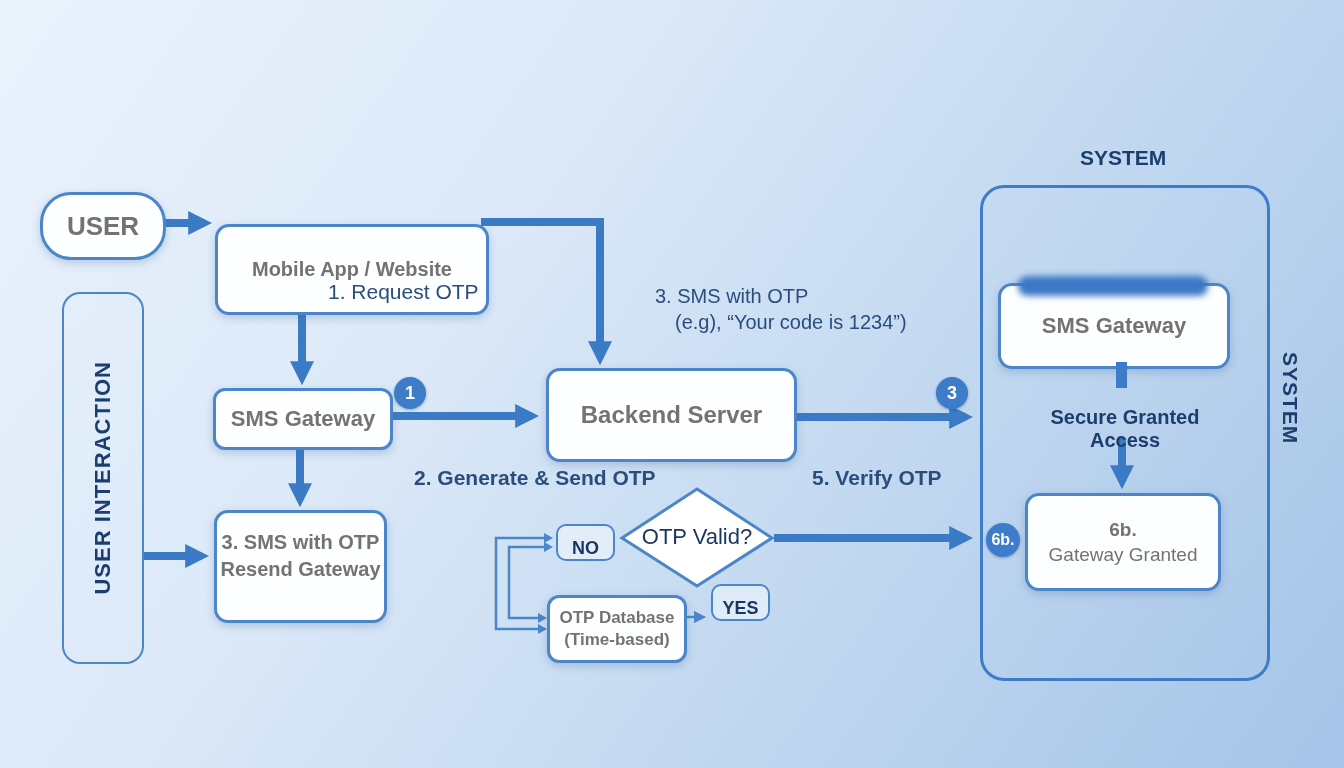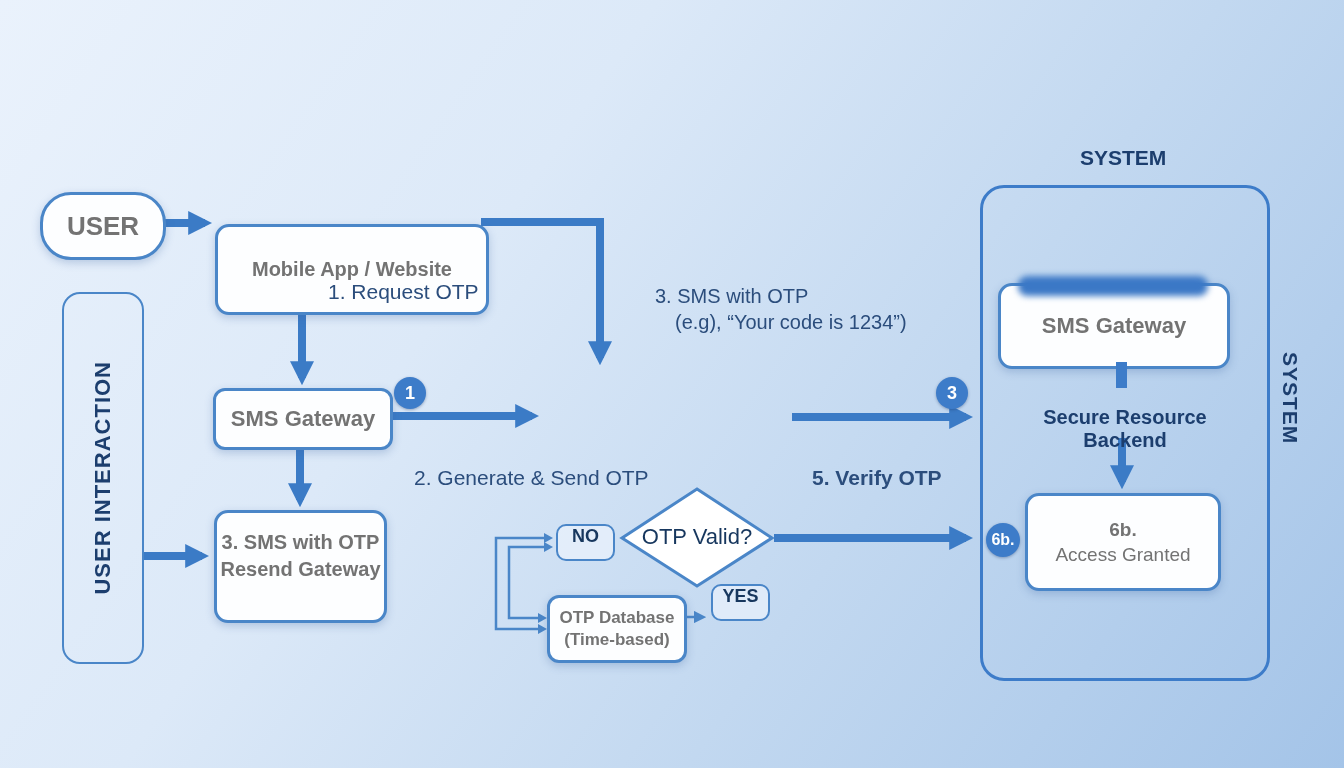--- a/index.html
+++ b/index.html
@@ -19,21 +19,21 @@
     box-shadow:0 1px 3px rgba(30,60,110,.4);}
   .frame{position:absolute;border:2.5px solid #4a86c8;border-radius:18px;background:transparent;z-index:2;}
   .vtext-up{writing-mode:vertical-rl;transform:rotate(180deg);font-size:22px;font-weight:700;
     color:#1c3e6e;letter-spacing:1px;}
   .vtext-down{position:absolute;writing-mode:vertical-rl;font-size:21px;font-weight:700;
     color:#1c3e6e;z-index:2;letter-spacing:1px;}
   .syslabel{position:absolute;font-size:21px;font-weight:700;color:#1c3e6e;z-index:2;}
   .blurbar{position:absolute;left:1018px;top:276px;width:190px;height:20px;background:#3b78c6;
     border-radius:9px;filter:blur(3px);z-index:3;}
   .connbar{position:absolute;left:1116px;top:362px;width:11px;height:26px;background:#3d7cc9;z-index:2;}
-  .smallbox{position:absolute;display:flex;align-items:flex-start;justify-content:center;
+  .smallbox{position:absolute;display:flex;align-items:flex-end;justify-content:center;
     background:rgba(238,245,253,.65);border:2.5px solid #4a86c8;border-radius:10px;
     color:#17375e;font-weight:700;font-size:18px;z-index:2;}
   .dtext{position:absolute;z-index:2;text-align:center;font-weight:400;color:#17375e;font-size:22px;}
   .sub{font-weight:400;}
 </style>
 </head>
 <body>
 
 <div class="canvas">
 
@@ -74,32 +74,35 @@
   </div>
 
   <div class="node" style="left:215px;top:184px;width:268px;height:85px;font-size:20px;margin-top:40px;">
     <span>Mobile App / Website</span>
   </div>
 
   <div class="node" style="left:213px;top:388px;width:174px;height:56px;font-size:22px;border-radius:12px;">
     <span>SMS Gateway</span>
   </div>
 
+  <div class="node" style="left:546px;top:368px;width:245px;height:88px;font-size:24px;">
+    <span>Backend Server</span>
+  </div>
 
   <div class="node" style="left:214px;top:510px;width:173px;height:113px;font-size:20px;line-height:27px;padding-bottom:22px;box-sizing:border-box;">
     <span>3. SMS with OTP</span>
     <span>Resend Gateway</span>
   </div>
 
   <div class="frame" style="left:62px;top:292px;width:78px;height:368px;display:flex;align-items:center;justify-content:center;">
     <span class="vtext-up">USER INTERACTION</span>
   </div>
 
   <div class="label" style="left:328px;top:280px;">1. Request OTP</div>
-  <div class="label" style="left:414px;top:466px;">2. Generate &amp; Send OTP</div>
+  <div class="label" style="left:414px;top:466px;font-weight:bold;">2. Generate &amp; Send OTP</div>
   <div class="label" style="left:655px;top:285px;font-size:20px;">3. SMS with OTP</div>
   <div class="label" style="left:655px;top:311px;font-size:20px;margin-left:20px;">(e.g), “Your code is 1234”)</div>
   <div class="label" style="left:812px;top:466px;font-weight:bold;">5. Verify OTP</div>
 
   <div class="dtext" style="left:622px;top:524px;width:150px;">OTP Valid?</div>
   <div class="smallbox" style="left:556px;top:524px;width:55px;height:33px;">
     <span>NO</span>
   </div>
   <div class="smallbox" style="left:711px;top:584px;width:55px;height:33px;">
     <span>YES</span>
@@ -122,20 +125,20 @@
   <div class="syslabel" style="left:1080px;top:146px;">SYSTEM</div>
   <div class="frame" style="left:980px;top:185px;width:284px;height:490px;border-radius:24px;border-width:3px;border-color:#3d7cc9;"></div>
   <div class="vtext-down" style="left:1278px;top:352px;">SYSTEM</div>
 
   <div class="node" style="left:998px;top:283px;width:226px;height:80px;font-size:22px;">
     <span>SMS Gateway</span>
   </div>
   <div class="blurbar"></div>
   <div class="connbar"></div>
 
-  <div class="syslabel" style="left:1020px;top:406px;width:210px;text-align:center;font-size:20px;">Secure Resource Backend</div>
+  <div class="syslabel" style="left:1020px;top:406px;width:210px;text-align:center;font-size:20px;">Secure Granted Access</div>
 
   <div class="node" style="left:1025px;top:493px;width:190px;height:92px;font-size:19px;line-height:25px;">
     <span>6b.</span>
-    <span class="sub">Access Granted</span>
+    <span class="sub">Gateway Granted</span>
   </div>
 
 </div>
 
 </body></html>

